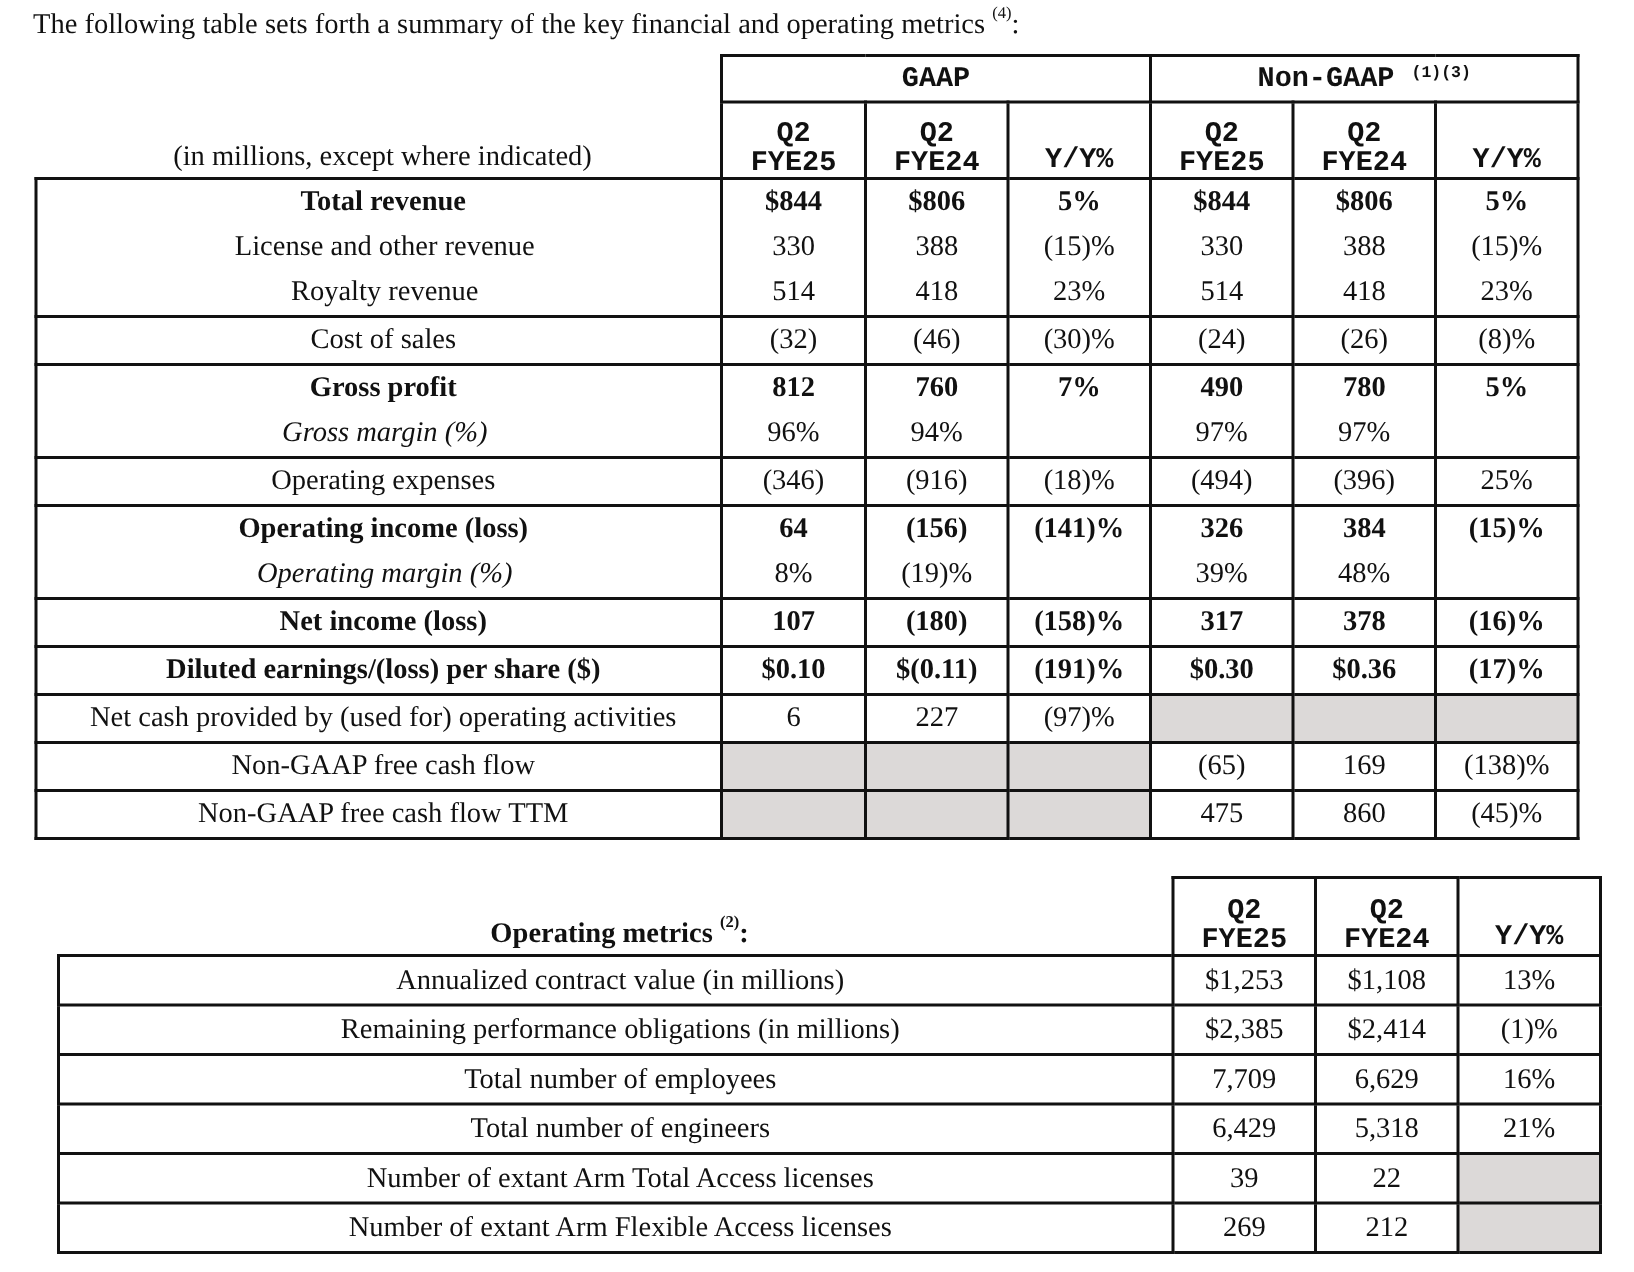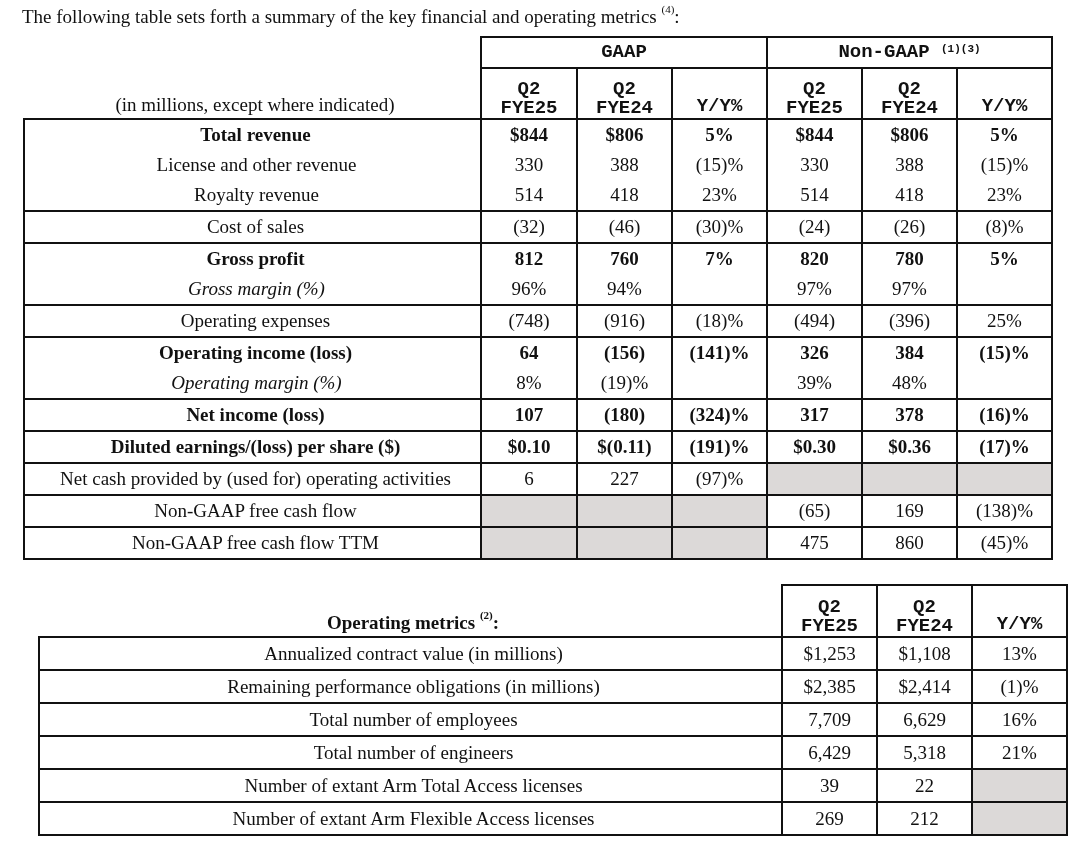--- a/index.html
+++ b/index.html
@@ -107,36 +107,36 @@
         <td class="bl br bt bb">(30)%</td>
         <td class="bl br bt bb">(24)</td>
         <td class="bl br bt bb">(26)</td>
         <td class="bl br bt bb">(8)%</td>
       </tr>
       <tr class="rowh">
         <td class="lbl bl br bt b">Gross profit</td>
         <td class="bl br bt b">812</td>
         <td class="bl br bt b">760</td>
         <td class="bl br bt b">7%</td>
-        <td class="bl br bt b">820</td>
+        <td class="bl br bt b">490</td>
         <td class="bl br bt b">780</td>
         <td class="bl br bt b">5%</td>
       </tr>
       <tr class="rowh">
         <td class="lbl bl br bb ind i">Gross margin (%)</td>
         <td class="bl br bb">96%</td>
         <td class="bl br bb">94%</td>
         <td class="bl br bb"></td>
         <td class="bl br bb">97%</td>
         <td class="bl br bb">97%</td>
         <td class="bl br bb"></td>
       </tr>
       <tr class="rowh">
         <td class="lbl bl br bt bb">Operating expenses</td>
-        <td class="bl br bt bb">(748)</td>
+        <td class="bl br bt bb">(346)</td>
         <td class="bl br bt bb">(916)</td>
         <td class="bl br bt bb">(18)%</td>
         <td class="bl br bt bb">(494)</td>
         <td class="bl br bt bb">(396)</td>
         <td class="bl br bt bb">25%</td>
       </tr>
       <tr class="rowh">
         <td class="lbl bl br bt b">Operating income (loss)</td>
         <td class="bl br bt b">64</td>
         <td class="bl br bt b">(156)</td>
@@ -151,21 +151,21 @@
         <td class="bl br bb">(19)%</td>
         <td class="bl br bb"></td>
         <td class="bl br bb">39%</td>
         <td class="bl br bb">48%</td>
         <td class="bl br bb"></td>
       </tr>
       <tr class="rowh">
         <td class="lbl bl br bt bb b">Net income (loss)</td>
         <td class="bl br bt bb b">107</td>
         <td class="bl br bt bb b">(180)</td>
-        <td class="bl br bt bb b">(324)%</td>
+        <td class="bl br bt bb b">(158)%</td>
         <td class="bl br bt bb b">317</td>
         <td class="bl br bt bb b">378</td>
         <td class="bl br bt bb b">(16)%</td>
       </tr>
       <tr class="rowh">
         <td class="lbl bl br bt bb b">Diluted earnings/(loss) per share ($)</td>
         <td class="bl br bt bb b">$0.10</td>
         <td class="bl br bt bb b">$(0.11)</td>
         <td class="bl br bt bb b">(191)%</td>
         <td class="bl br bt bb b">$0.30</td>

